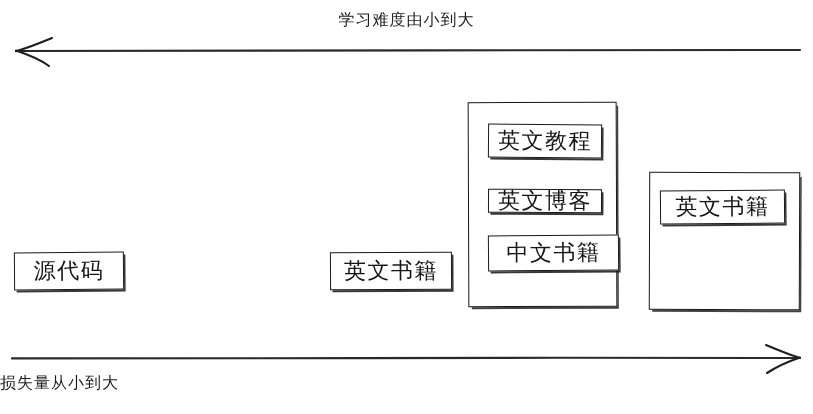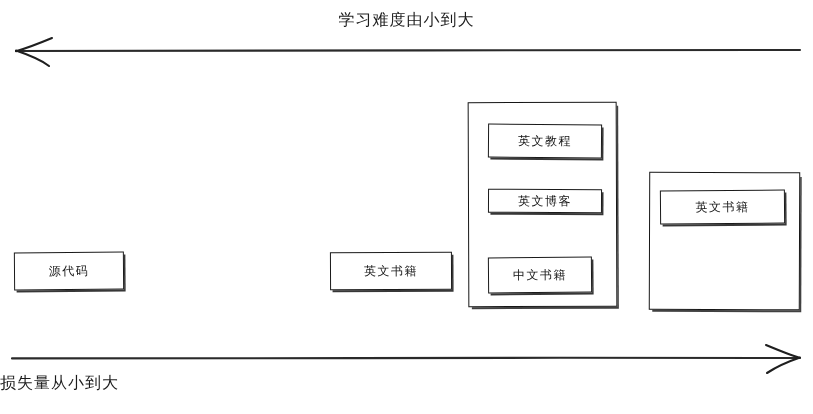--- a/index.html
+++ b/index.html
@@ -48,21 +48,21 @@
   }
   .node-box {
     position: absolute;
     box-sizing: border-box;
     background: #ffffff;
     border: 1.6px solid #1a1a1a;
     display: flex;
     align-items: center;
     justify-content: center;
     color: #141414;
-    font-size: 12px;
+    font-size: 22px;
     letter-spacing: 1.5px;
     white-space: nowrap;
     box-shadow: 2px 2.5px 0 -0.5px rgba(20,20,20,0.85);
   }
   .node-box.skew-a { transform: rotate(-0.45deg); }
   .node-box.skew-b { transform: rotate(0.4deg); }
   .node-box.skew-c { transform: rotate(-0.25deg); }
   .node-box.skew-d { transform: rotate(0.25deg); }
   .group-box {
     position: absolute;
@@ -106,21 +106,21 @@
   <div class="group-box skew-e" style="left:468px; top:102px; width:149px; height:205px;"></div>
 
   <div class="node-box skew-b" style="left:488px; top:124px; width:114px; height:34px;">
     <span>英文教程</span>
   </div>
 
   <div class="node-box skew-d" style="left:488px; top:189px; width:114px; height:24px;">
     <span>英文博客</span>
   </div>
 
-  <div class="node-box skew-a" style="left:488px; top:257px; width:104px; height:36px;">
+  <div class="node-box skew-a" style="left:488px; top:235px; width:131px; height:36px;">
     <span>中文书籍</span>
   </div>
 
   <div class="group-box skew-f" style="left:649px; top:172px; width:151px; height:138px;"></div>
 
   <div class="node-box skew-a" style="left:660px; top:190px; width:125px; height:34px;">
     <span>英文书籍</span>
   </div>
 
 

